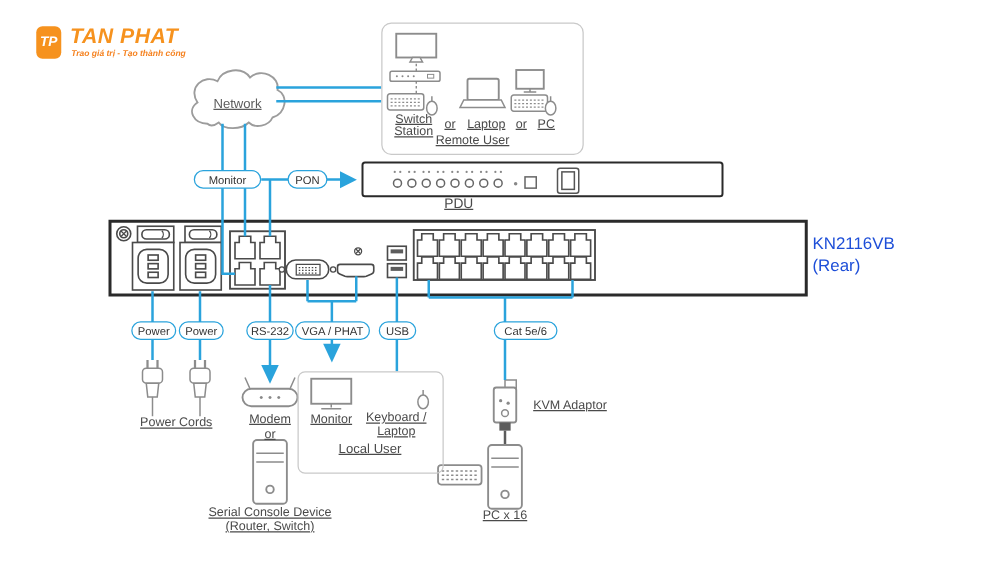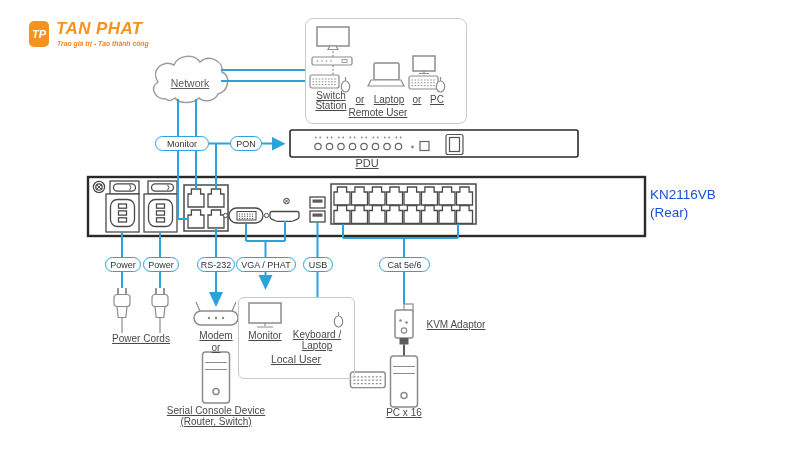--- a/index.html
+++ b/index.html
@@ -278,21 +278,21 @@
   <div class="model" style="left:650px;top:187px">KN2116VB</div>
   <div class="model" style="left:650px;top:205px">(Rear)</div>
 
   <div class="pill" style="left:155px;top:136px;width:54px">Monitor</div>
   <div class="pill" style="left:230px;top:136px;width:32px">PON</div>
   <div class="pill" style="left:105px;top:257px;width:36px">Power</div>
   <div class="pill" style="left:143px;top:257px;width:36px">Power</div>
   <div class="pill" style="left:197px;top:257px;width:38px">RS-232</div>
   <div class="pill" style="left:236px;top:257px;width:60px">VGA / PHAT</div>
   <div class="pill" style="left:303px;top:257px;width:30px">USB</div>
-  <div class="pill" style="left:379px;top:257px;width:51px">Cat 5e/6</div>
+  <div class="pill" style="left:395px;top:257px;width:51px">Cat 5e/6</div>
 
   <div class="txt" style="left:99px;top:333px;width:84px">Power Cords</div>
   <div class="txt" style="left:194px;top:330px;width:44px">Modem</div>
   <div class="txt" style="left:206px;top:342px;width:20px">or</div>
   <div class="txt" style="left:164px;top:405px;width:104px">Serial Console Device</div>
   <div class="txt" style="left:174px;top:416px;width:84px">(Router, Switch)</div>
 
   <div class="box" style="left:238px;top:297px;width:115px;height:80px;border-radius:6px"></div>
   <div class="txt" style="left:240px;top:330px;width:50px">Monitor</div>
   <div class="txt" style="left:291px;top:329px;width:52px">Keyboard /</div>

